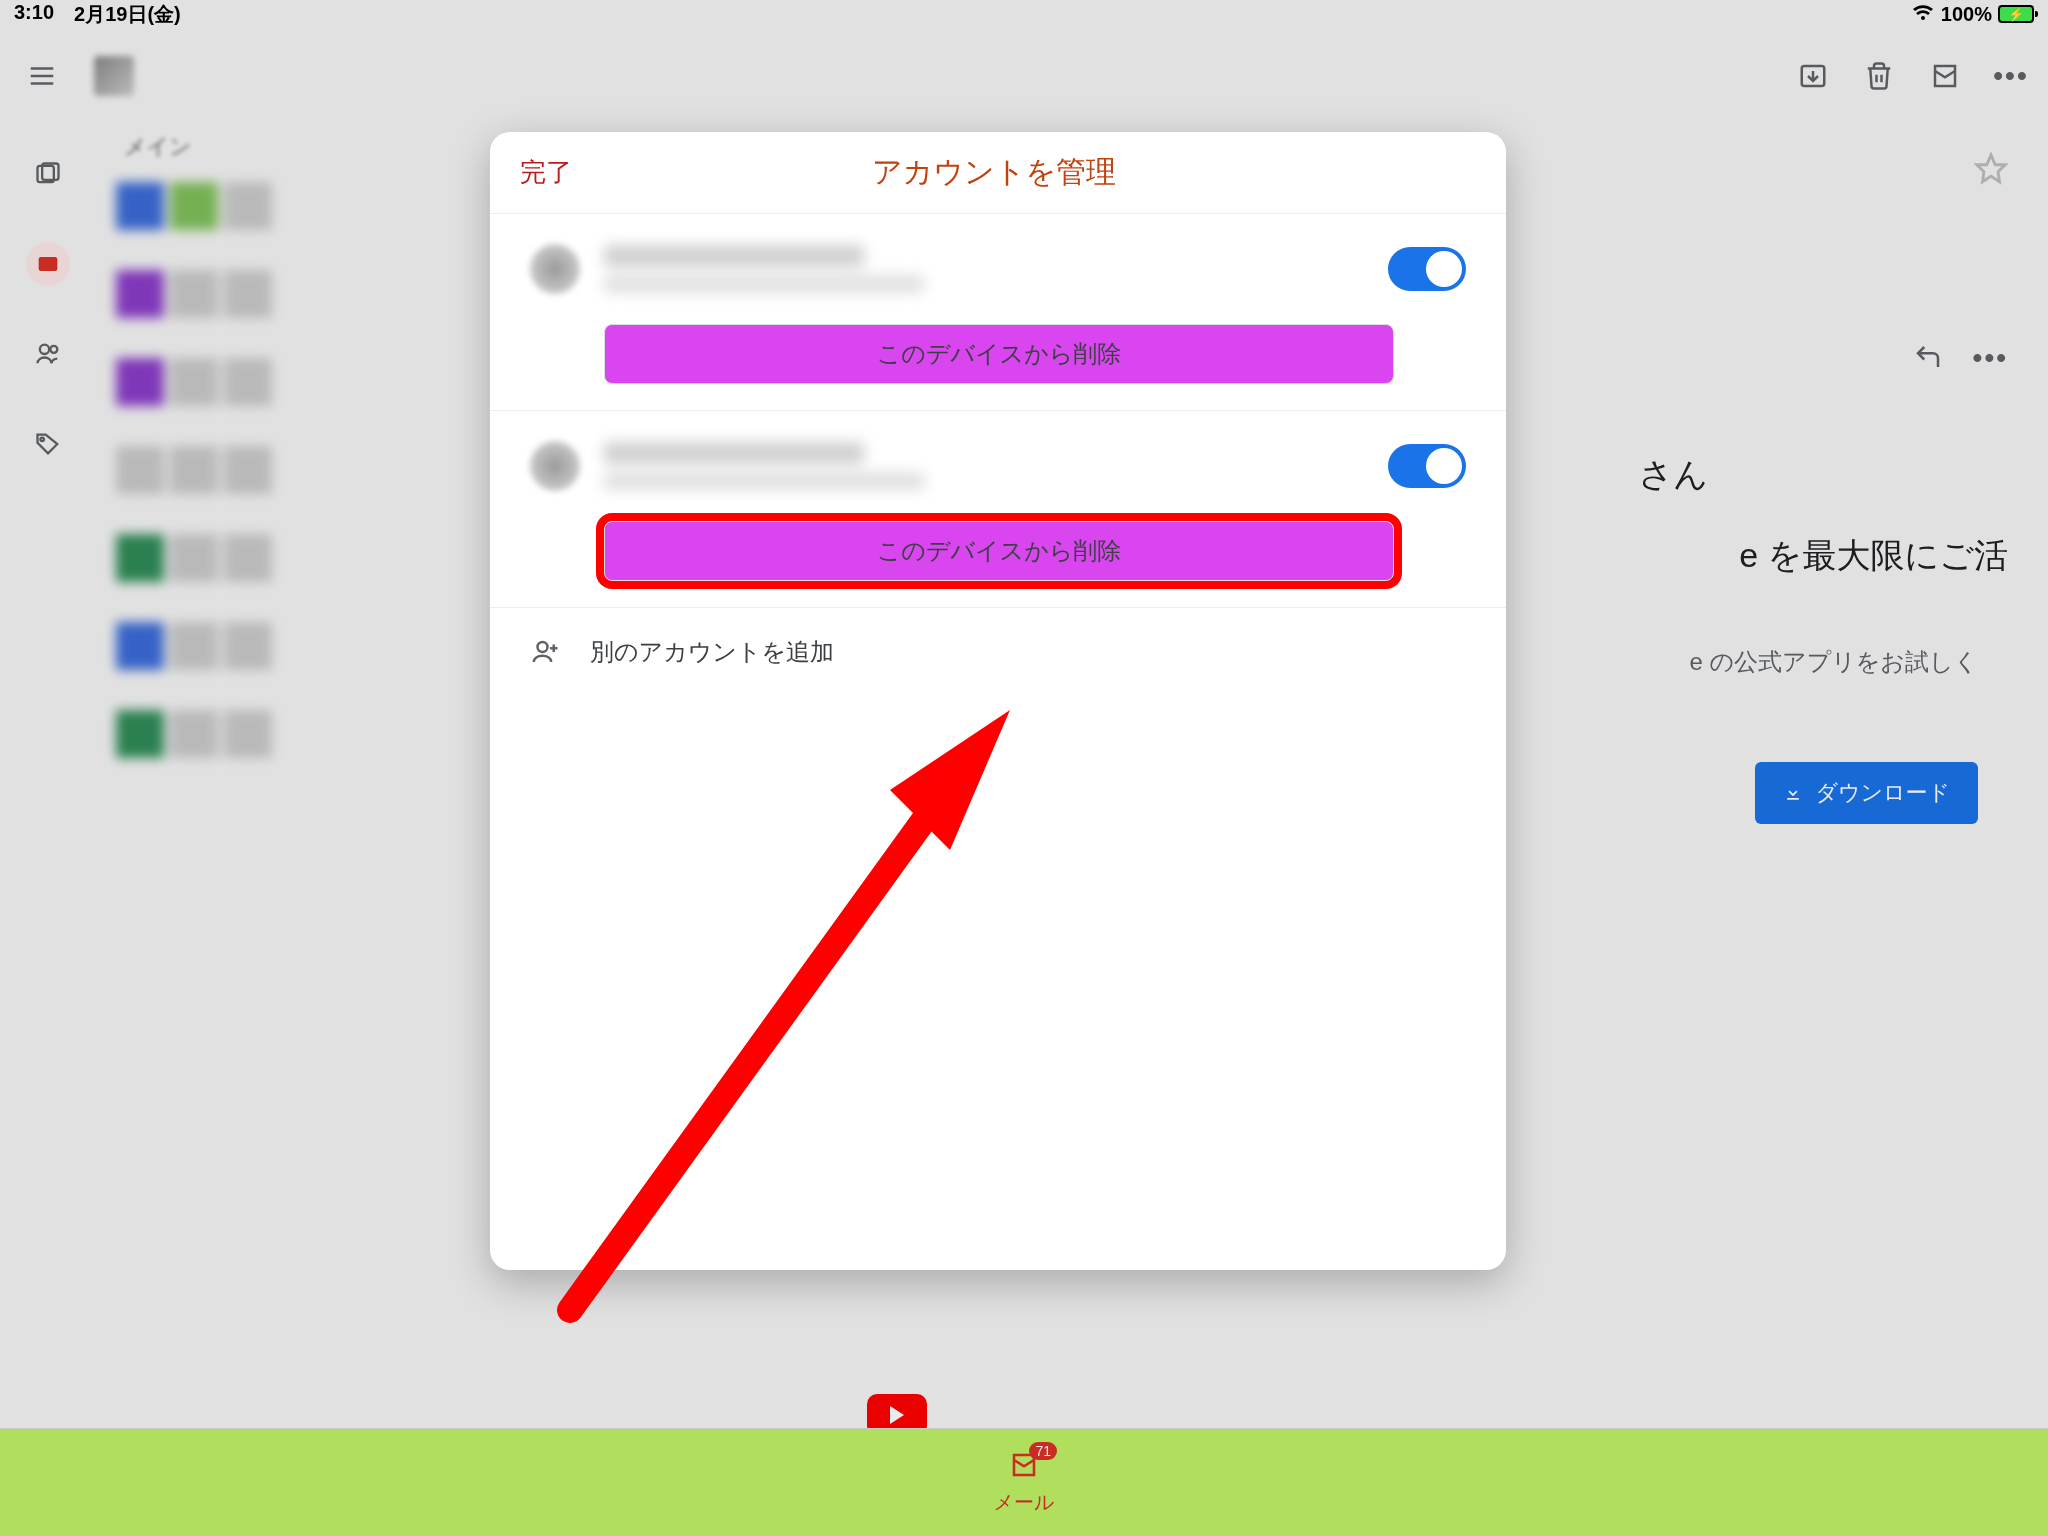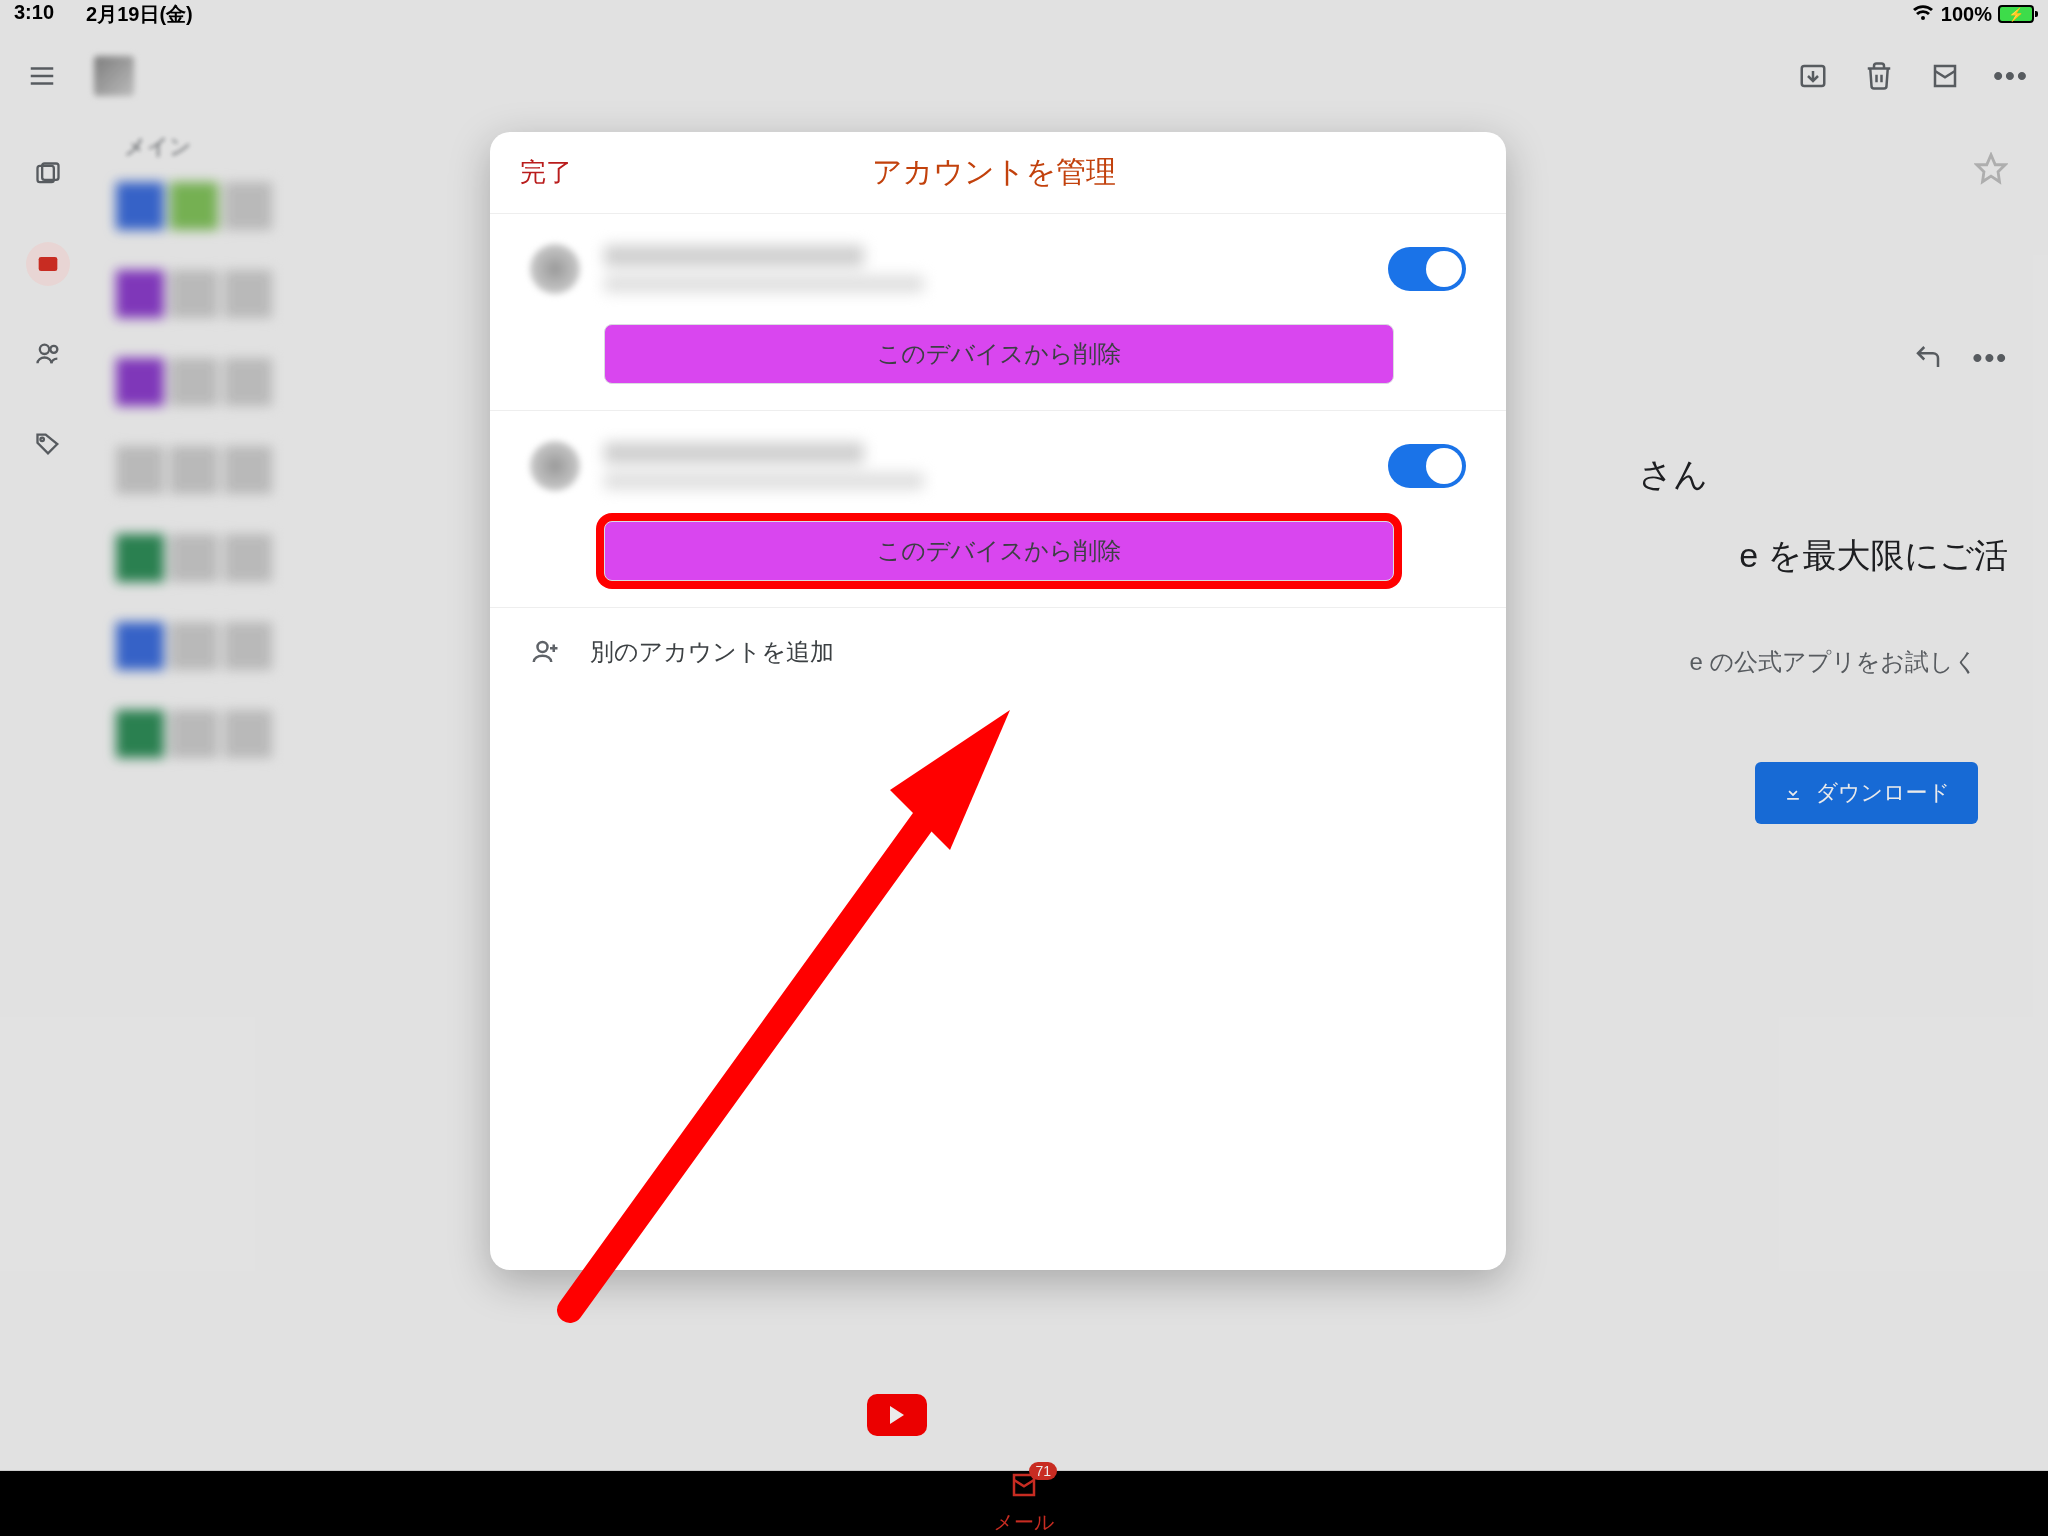--- a/index.html
+++ b/index.html
@@ -1,20 +1,20 @@
 <!DOCTYPE html>
 <html><head>
 <meta charset="utf-8">
 <style>
   * { margin: 0; padding: 0; box-sizing: border-box; font-family: -apple-system, "Hiragino Sans", sans-serif; }
   body { width: 2048px; height: 1536px; background: #f5f5f5; position: relative; overflow: hidden; }
 
   
   .status-bar { position: absolute; top: 0; left: 0; right: 0; height: 28px; display: flex; align-items: center; padding: 0 14px; font-size: 20px; font-weight: 600; color: #000; }
-  .status-left { display: flex; gap: 32px; }
+  .status-left { display: flex; gap: 20px; }
   .status-right { margin-left: auto; display: flex; align-items: center; gap: 6px; }
   .wifi-icon svg { width: 24px; height: 24px; }
   .battery { display: flex; align-items: center; gap: 4px; }
   .battery-body { width: 36px; height: 18px; border: 2px solid #000; border-radius: 4px; position: relative; background: #3ddc4a; }
   .battery-body::after { content:""; position:absolute; right:-6px; top:4px; width:3px; height:6px; background:#000; border-radius:0 2px 2px 0; }
   .battery-bolt { position:absolute; left:50%; top:50%; transform:translate(-50%,-50%); font-size:13px; color:#000;}
 
   
   .dim { position: absolute; inset: 0; background: rgba(0,0,0,0.08); pointer-events: none; }
 
@@ -56,21 +56,21 @@
   .star svg { width:34px; height:34px;}
   .msg-actions { position:absolute; top: 230px; right: 40px; display:flex; gap: 30px; color:#5f6368;}
   .msg-actions svg { width:30px; height:30px;}
   .msg-body { margin-top: 200px; font-size: 32px; color:#202124; line-height:1.8;}
   .msg-body .line1 { font-size: 34px; }
   .msg-body .line2 { font-size: 34px; margin-top: 20px;}
   .msg-subtext { margin-top: 60px; font-size: 24px; color:#5f6368; text-align:right; padding-right:30px;}
   .dl-btn { position:absolute; right: 70px; top: 650px; background:#1a73e8; color:#fff; padding: 16px 28px; border-radius:6px; font-size:22px; display:flex; align-items:center; gap:12px;}
 
   
-  .tabbar { position:absolute; bottom:0; left:0; right:0; height: 66px; background:#000000; display:flex; border-top:1px solid #ddd;align-items:flex-end; }
+  .tabbar { position:absolute; bottom:0; left:0; right:0; height: 108px; background:#bef264; display:flex; border-top:1px solid #ddd; }
   .tab { flex:1; display:flex; flex-direction:column; align-items:center; justify-content:center; gap:4px; font-size:20px; color:#5f6368;}
   .tab.active { color:#d93025; }
   .tab svg { width:30px; height:30px; }
   .tab .badge { position:relative; }
   .tab .badge .count { position:absolute; top:-8px; right:-18px; background:#d93025; color:#fff; font-size:14px; padding:1px 6px; border-radius:10px;}
 
   
   .modal { position:absolute; left: 490px; top: 132px; width: 1016px; height: 1138px; background:#fff; border-radius: 20px; box-shadow: 0 12px 40px rgba(0,0,0,0.25); overflow:hidden; }
   .modal-header { height: 82px; display:flex; align-items:center; border-bottom:1px solid #eee; padding: 0 30px; }
   .done-btn { color:#b91c1c; font-size: 26px; }

